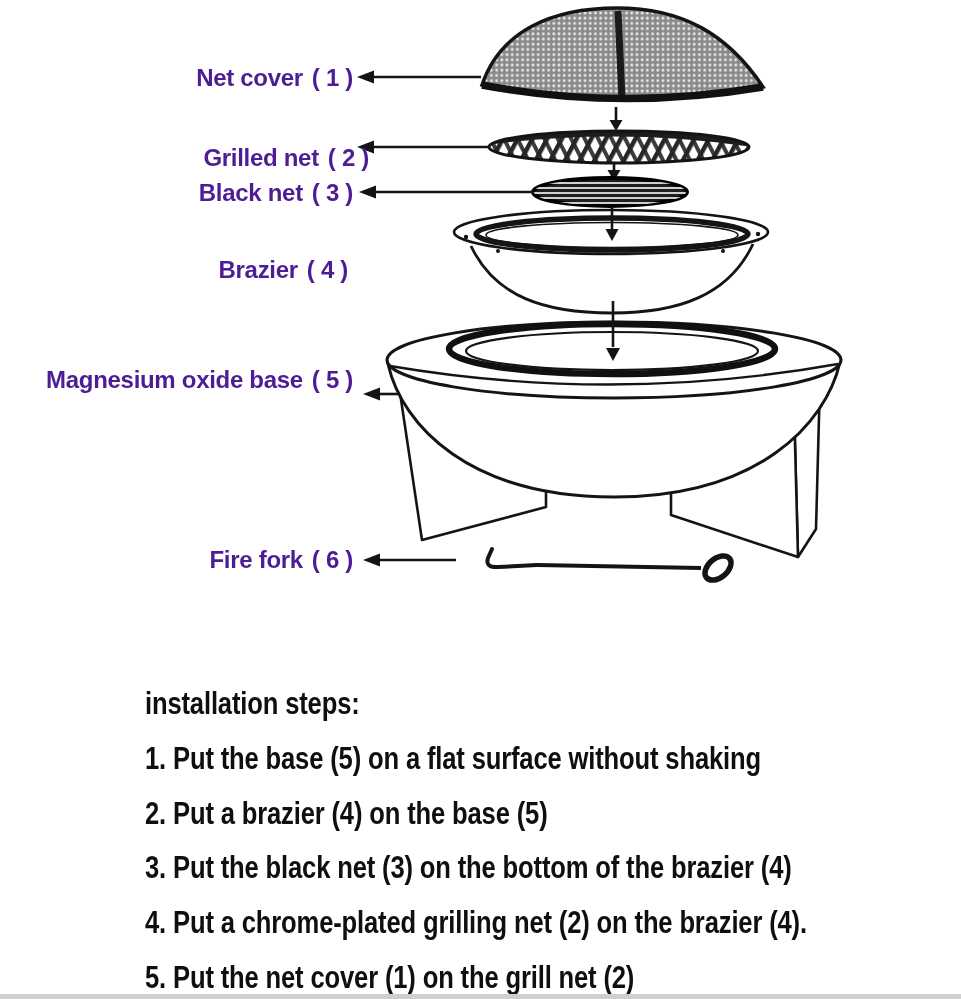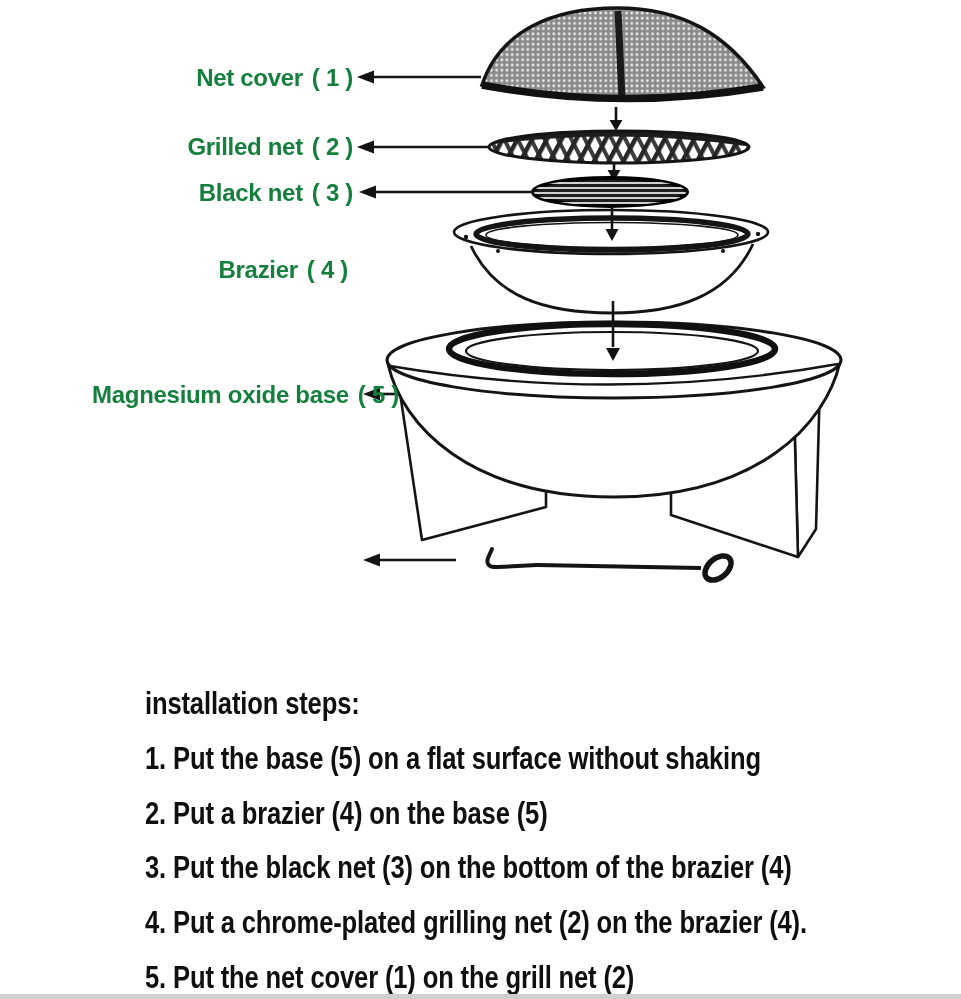--- a/index.html
+++ b/index.html
@@ -4,21 +4,21 @@
 <style>
   html,body{margin:0;padding:0;background:#ffffff;}
   body{width:961px;height:999px;position:relative;overflow:hidden;
        font-family:"Liberation Sans", sans-serif;color:#141414;}
   .stage{position:absolute;inset:0;background:#ffffff;}
   svg.diagram{position:absolute;left:0;top:0;}
 
   .part-label{
     position:absolute;left:0;width:353px;text-align:right;
     font-weight:bold;font-size:24px;line-height:27px;white-space:nowrap;
-    letter-spacing:-0.3px;color:#15803d;
+    letter-spacing:-0.3px;color:#4c1d95;
   }
   .part-label .num{display:inline-block;margin-left:9px;}
   .label-brazier{width:348px;}
 
   .steps{
     position:absolute;left:145px;top:676px;width:1010px;
     font-weight:bold;font-size:32px;line-height:54.8px;
     color:#0f0f0f;transform:scaleX(0.8);transform-origin:left top;
     letter-spacing:-0.2px;white-space:nowrap;
   }
@@ -148,31 +148,34 @@
       <g>
         <line x1="378" y1="560" x2="456" y2="560"></line>
           <path d="M 363,560 l 17,-6.5 v 13 z" stroke="none"></path>
       </g>
     </g>
   </svg>
 
   <div class="part-label" style="top:64px;">
     <span>Net cover</span><span class="num">( 1 )</span>
   </div>
-  <div class="part-label" style="top:133px;">
+  <div class="part-label" style="top:144px;padding-left:16px;">
     <span>Grilled net</span><span class="num">( 2 )</span>
   </div>
   <div class="part-label" style="top:179px;text-align:right;">
     <span>Black net</span><span class="num">( 3 )</span>
   </div>
   <div class="part-label label-brazier" style="top:233px;margin-top:23px;">
     <span>Brazier</span><span class="num">( 4 )</span>
   </div>
-  <div class="part-label" style="top:381px;margin-left:46px;">
+  <div class="part-label" style="top:366px;">
     <span>Magnesium oxide base</span><span class="num">( 5 )</span>
+  </div>
+  <div class="part-label" style="top:546px;">
+    <span>Fire fork</span><span class="num">( 6 )</span>
   </div>
 
   <div class="steps">
     <div>installation steps:</div>
     <div>1. Put the base (5) on a flat surface without shaking</div>
     <div>2. Put a brazier (4) on the base (5)</div>
     <div>3. Put the black net (3) on the bottom of the brazier (4)</div>
     <div>4. Put a chrome-plated grilling net (2) on the brazier (4).</div>
     <div>5. Put the net cover (1) on the grill net (2)</div>
   </div>

